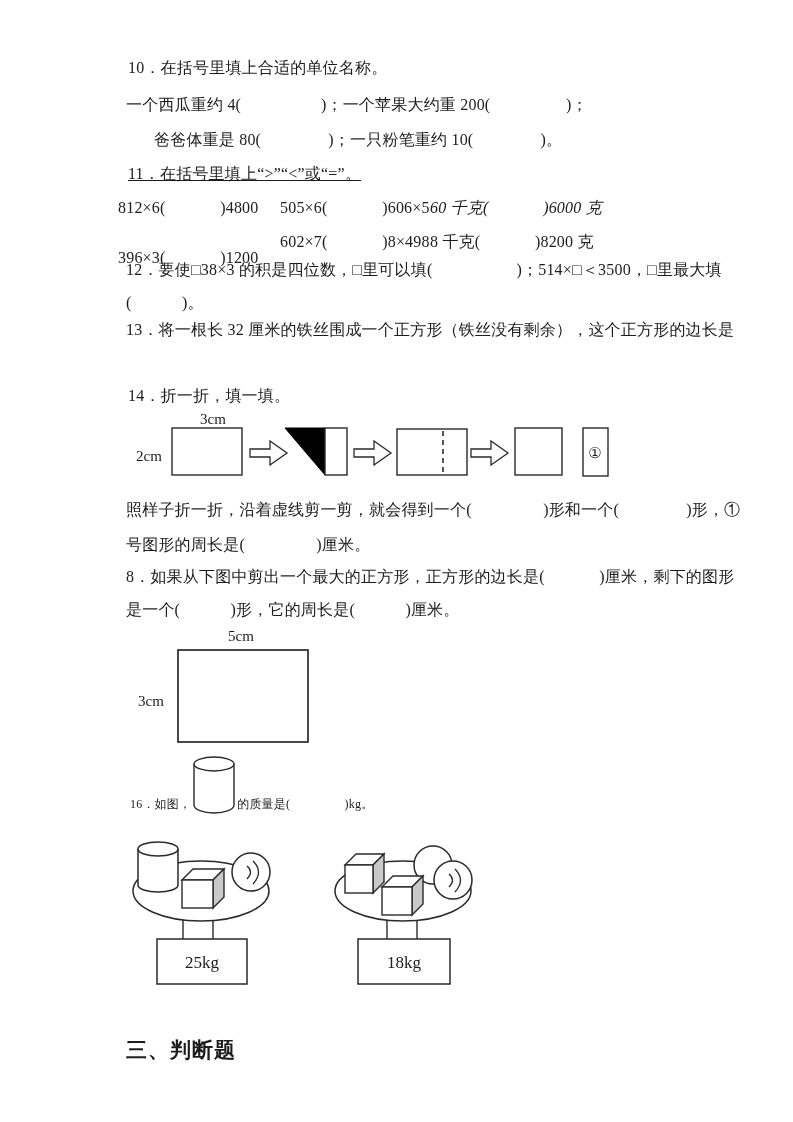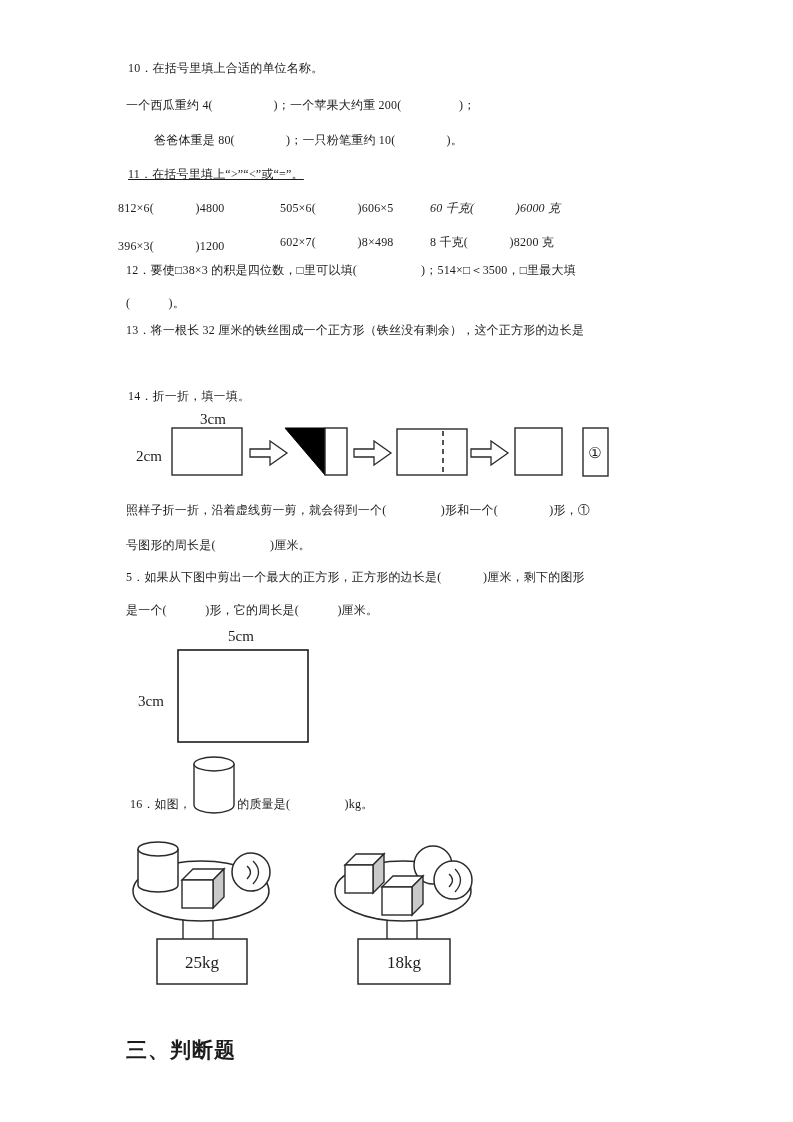--- a/index.html
+++ b/index.html
@@ -3,21 +3,21 @@
 <meta charset="utf-8">
 <style>
   * { margin:0; padding:0; box-sizing:border-box; }
   html,body { background:#ffffff; }
   .page {
     position:relative; width:793px; height:1122px; margin:0 auto;
     background:#ffffff; color:#1c1c1c; overflow:hidden;
     font-family:"Liberation Serif","DejaVu Serif",serif;
   }
   .tl {
-    position:absolute; font-size:12px; line-height:20px;
+    position:absolute; font-size:16px; line-height:20px;
     white-space:pre; letter-spacing:0.2px;
   }
   .sec-head {
     font-family:"Liberation Sans","DejaVu Sans",sans-serif;
     font-weight:700; font-size:21px; letter-spacing:1px;
   }
   .fig { position:absolute; }
   .q16row { position:absolute; display:flex; align-items:flex-end; }
   .q16row .txt { white-space:pre; font-size:12px; line-height:22px; letter-spacing:0.2px; }
   svg text {
@@ -34,21 +34,21 @@
   <div class="tl" style="left:126px; top:95px;">一个西瓜重约 4(                   )；一个苹果大约重 200(                  )；</div>
   <div class="tl" style="left:126px; top:130px;margin-left:28px;">爸爸体重是 80(                )；一只粉笔重约 10(                )。</div>
 
   <div class="tl" style="left:128px; top:164px;text-decoration:underline;">11．在括号里填上“&gt;”“&lt;”或“=”。</div>
   <div class="fig" style="left:118px; top:198px; width:580px; height:20px;">
     <span class="tl" style="left:0px;   top:0;">812×6(             )4800</span>
     <span class="tl" style="left:162px; top:0;">505×6(             )606×5</span>
     <span class="tl" style="left:312px; top:0;font-style:italic;">60 千克(             )6000 克</span>
   </div>
   <div class="fig" style="left:118px; top:232px; width:580px; height:20px;">
-    <span class="tl" style="left:0px;   top:4px;">396×3(             )1200</span>
+    <span class="tl" style="left:0px;   top:16px;">396×3(             )1200</span>
     <span class="tl" style="left:162px; top:0;">602×7(             )8×498</span>
     <span class="tl" style="left:312px; top:0;">8 千克(             )8200 克</span>
   </div>
 
   <div class="tl" style="left:126px; top:260px;">12．要使□38×3 的积是四位数，□里可以填(                    )；514×□＜3500，□里最大填</div>
   <div class="tl" style="left:126px; top:293px;">(            )。</div>
 
   <div class="tl" style="left:126px; top:320px;">13．将一根长 32 厘米的铁丝围成一个正方形（铁丝没有剩余），这个正方形的边长是</div>
 
   <div class="tl" style="left:128px; top:386px;">14．折一折，填一填。</div>
@@ -67,21 +67,21 @@
       <polygon points="0,8 20,8 20,0 37,12 20,24 20,16 0,16" transform="translate(341,36)" fill="#ffffff" stroke="#2a2a2a" stroke-width="1.3"></polygon>
       <rect x="385" y="23" width="47" height="47" fill="#ffffff" stroke="#2a2a2a" stroke-width="1.4"></rect>
       <rect x="453" y="23" width="25" height="48" fill="#ffffff" stroke="#2a2a2a" stroke-width="1.4"></rect>
       <text x="465" y="53" font-size="15" text-anchor="middle">①</text>
     </svg>
   </div>
 
   <div class="tl" style="left:126px; top:500px;">照样子折一折，沿着虚线剪一剪，就会得到一个(                 )形和一个(                )形，①</div>
   <div class="tl" style="left:126px; top:535px;">号图形的周长是(                 )厘米。</div>
 
-  <div class="tl" style="left:126px; top:567px;">5．如果从下图中剪出一个最大的正方形，正方形的边长是(             )厘米，剩下的图形</div>
+  <div class="tl" style="left:126px; top:567px;">8．如果从下图中剪出一个最大的正方形，正方形的边长是(             )厘米，剩下的图形</div>
   <div class="tl" style="left:126px; top:600px;">是一个(            )形，它的周长是(            )厘米。</div>
 
   <div class="fig" style="left:130px; top:624px;">
     <svg width="220" height="125" viewBox="0 0 220 125">
       <text x="98" y="17" font-size="15">5cm</text>
       <rect x="48" y="26" width="130" height="92" fill="#ffffff" stroke="#1c1c1c" stroke-width="1.6"></rect>
       <text x="8" y="82" font-size="15">3cm</text>
     </svg>
   </div>
 

